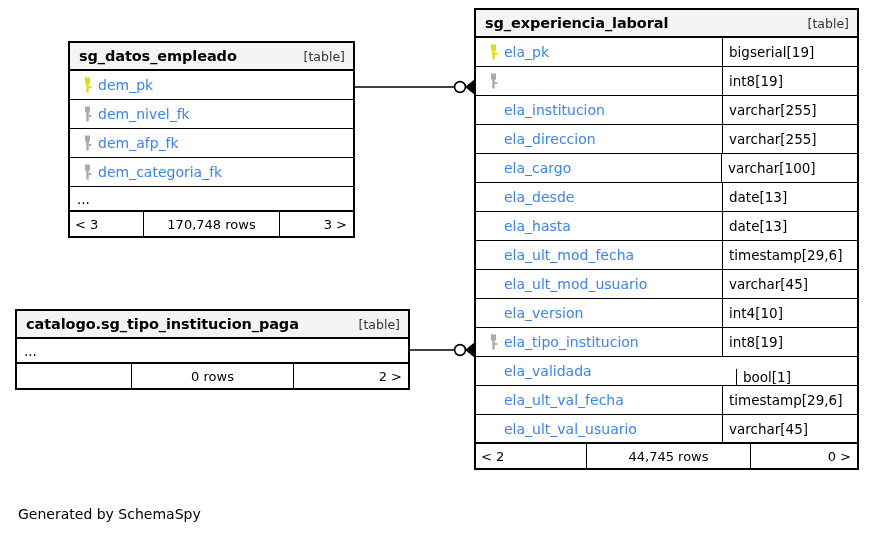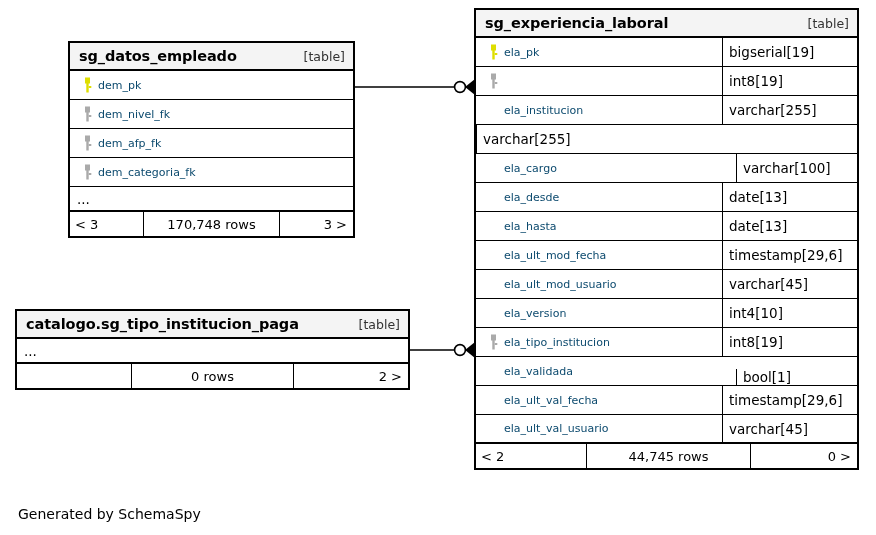--- a/index.html
+++ b/index.html
@@ -80,22 +80,22 @@
     align-items: center;
     padding-left: 6px;
     border-left: 1px solid #000000;
     box-sizing: border-box;
     font-size: 13.5px;
     color: #000000;
     white-space: nowrap;
   }
 
   .field-label {
-    font-size: 11px;
-    color: #0c4a6e;
+    font-size: 14px;
+    color: #3b82f6;
     white-space: nowrap;
   }
 
   .ellipsis-cell {
     display: flex;
     align-items: center;
     padding-left: 7px;
     font-size: 13.5px;
     color: #000000;
     height: 100%;
@@ -302,29 +302,33 @@
 
     <div class="tbl-row">
       <div class="cell-name">
         <span class="key-slot empty"></span>
         <span class="field-label">ela_institucion</span>
       </div>
       <div class="cell-type" style="width:135px;">varchar[255]</div>
     </div>
 
     <div class="tbl-row">
+      <div class="cell-name">
+        <span class="key-slot empty"></span>
+        <span class="field-label">ela_direccion</span>
+      </div>
       <div class="cell-type" style="width:135px;">varchar[255]</div>
     </div>
 
     <div class="tbl-row">
       <div class="cell-name">
         <span class="key-slot empty"></span>
         <span class="field-label">ela_cargo</span>
       </div>
-      <div class="cell-type" style="width:121px;">varchar[100]</div>
+      <div class="cell-type" style="width:136px;">varchar[100]</div>
     </div>
 
     <div class="tbl-row">
       <div class="cell-name">
         <span class="key-slot empty"></span>
         <span class="field-label">ela_desde</span>
       </div>
       <div class="cell-type" style="width:135px;">date[13]</div>
     </div>
 

